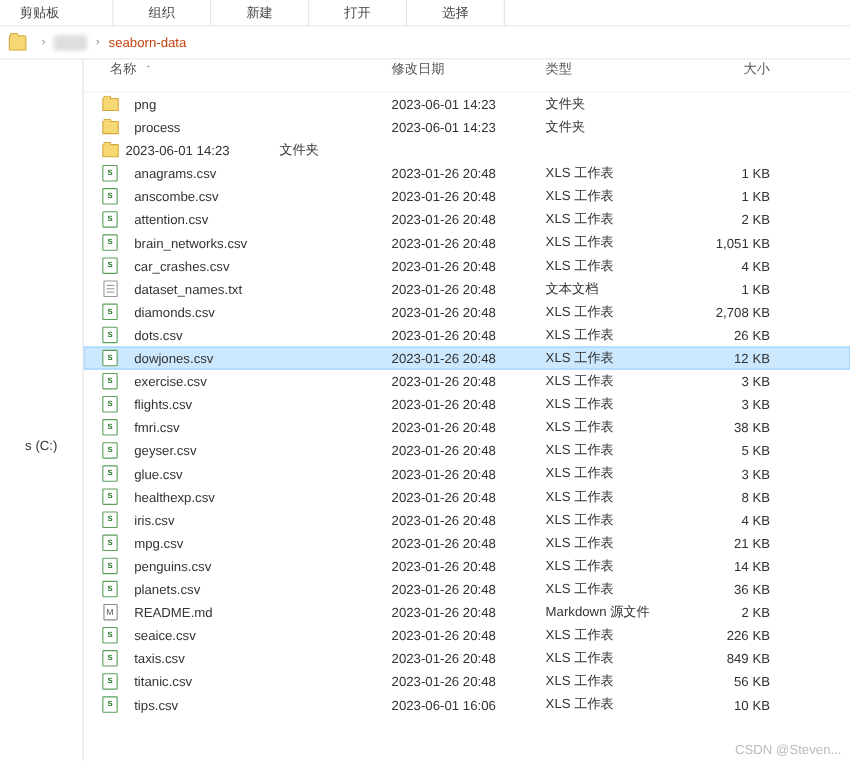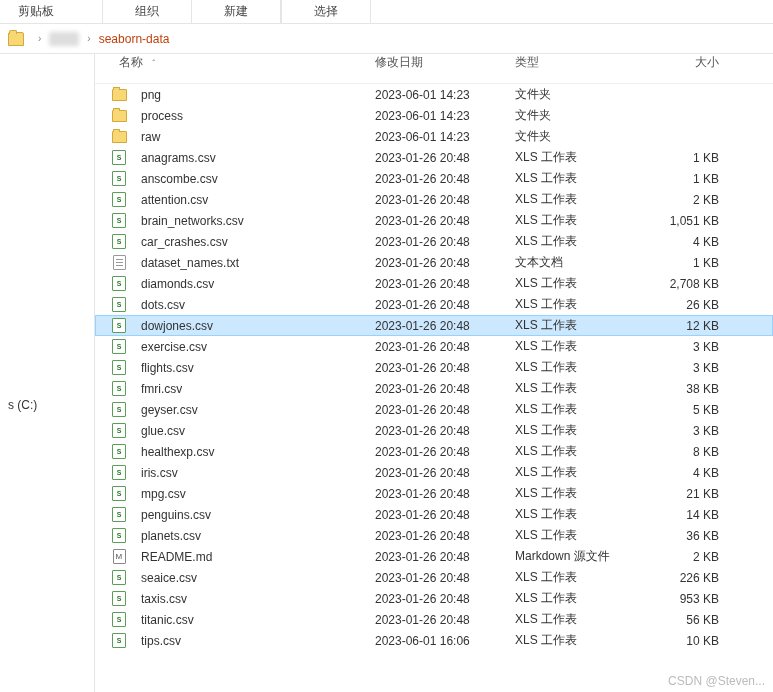--- a/index.html
+++ b/index.html
@@ -8,21 +8,21 @@
 .ribbon-item { padding: 4px 32px; color: #444; text-align: left; cursor: pointer; }
 .ribbon-item:first-child { padding-left: 18px; padding-right: 48px; }
 .ribbon-sep { width: 1px; height: 24px; background: #e5e5e5; }
 .breadcrumb { height: 30px; display: flex; align-items: center; padding: 0 8px; border-bottom: 1px solid #e5e5e5; }
 .bc-icon { width: 16px; height: 14px; background: #f8d775; border: 1px solid #d4a93a; border-radius: 2px 2px 0 0; position: relative; margin-right: 6px; }
 .bc-icon::before { content: ""; position: absolute; top: -3px; left: 0; width: 6px; height: 3px; background: #f8d775; border: 1px solid #d4a93a; border-bottom: none; border-radius: 2px 2px 0 0; }
 .bc-arrow { color: #888; margin: 0 8px; font-size: 10px; }
 .bc-blur { width: 30px; height: 14px; background: #ddd; border-radius: 2px; filter: blur(2px); }
 .bc-text { color: #c2410c; }
 .main { display: flex; height: calc(100% - 54px); }
-.sidebar { width: 95px; border-right: 1px solid #e5e5e5; padding-top: 340px; }
+.sidebar { width: 76px; border-right: 1px solid #e5e5e5; padding-top: 340px; text-align: center; }
 .sidebar-item { padding: 4px 8px; color: #333; font-size: 12px; }
 .content { flex: 1; overflow: auto; }
 .header-row { display: flex; height: 30px; align-items: flex-start; border-bottom: 1px solid #f0f0f0; padding-left: 16px; }
 .header-row .col { color: #555; font-size: 12px; }
 .sort-ind { font-size: 9px; color: #888; margin-left: 6px; }
 .col-name { width: 264px; padding-left: 8px; }
 .col-date { width: 140px; }
 .col-type { width: 132px; }
 .col-size { width: 86px; text-align: right; padding-right: 14px; }
 .file-list { }
@@ -42,20 +42,21 @@
 </head>
 <body>
 
 <div class="ribbon">
   <div class="ribbon-item">剪贴板</div>
   <div class="ribbon-sep"></div>
   <div class="ribbon-item">组织</div>
   <div class="ribbon-sep"></div>
   <div class="ribbon-item">新建</div>
   <div class="ribbon-sep"></div>
+  <div class="ribbon-item">打开</div>
   <div class="ribbon-sep"></div>
   <div class="ribbon-item">选择</div>
   <div class="ribbon-sep"></div>
 </div>
 
 <div class="breadcrumb">
   <div class="bc-icon"></div>
   <span class="bc-arrow">›</span>
   <div class="bc-blur"></div>
   <span class="bc-arrow">›</span>
@@ -92,21 +93,20 @@
           </div>
           <div class="col-name" style="width:242px">process</div>
           <div class="col-date">2023-06-01 14:23</div>
           <div class="col-type">文件夹</div>
           <div class="col-size"></div>
         </div>
         <div class="file-row">
           <div class="file-icon">
             <div class="folder-icon"></div>
           </div>
-          <div class="col-name" style="width:242px">raw</div>
           <div class="col-date">2023-06-01 14:23</div>
           <div class="col-type">文件夹</div>
           <div class="col-size"></div>
         </div>
         <div class="file-row">
           <div class="file-icon">
             <div class="xls-icon"></div>
           </div>
           <div class="col-name" style="width:242px">anagrams.csv</div>
           <div class="col-date">2023-01-26 20:48</div>
@@ -293,21 +293,21 @@
           <div class="col-type">XLS 工作表</div>
           <div class="col-size">226 KB</div>
         </div>
         <div class="file-row">
           <div class="file-icon">
             <div class="xls-icon"></div>
           </div>
           <div class="col-name" style="width:242px">taxis.csv</div>
           <div class="col-date">2023-01-26 20:48</div>
           <div class="col-type">XLS 工作表</div>
-          <div class="col-size">953 KB</div>
+          <div class="col-size">849 KB</div>
         </div>
         <div class="file-row">
           <div class="file-icon">
             <div class="xls-icon"></div>
           </div>
           <div class="col-name" style="width:242px">titanic.csv</div>
           <div class="col-date">2023-01-26 20:48</div>
           <div class="col-type">XLS 工作表</div>
           <div class="col-size">56 KB</div>
         </div>

